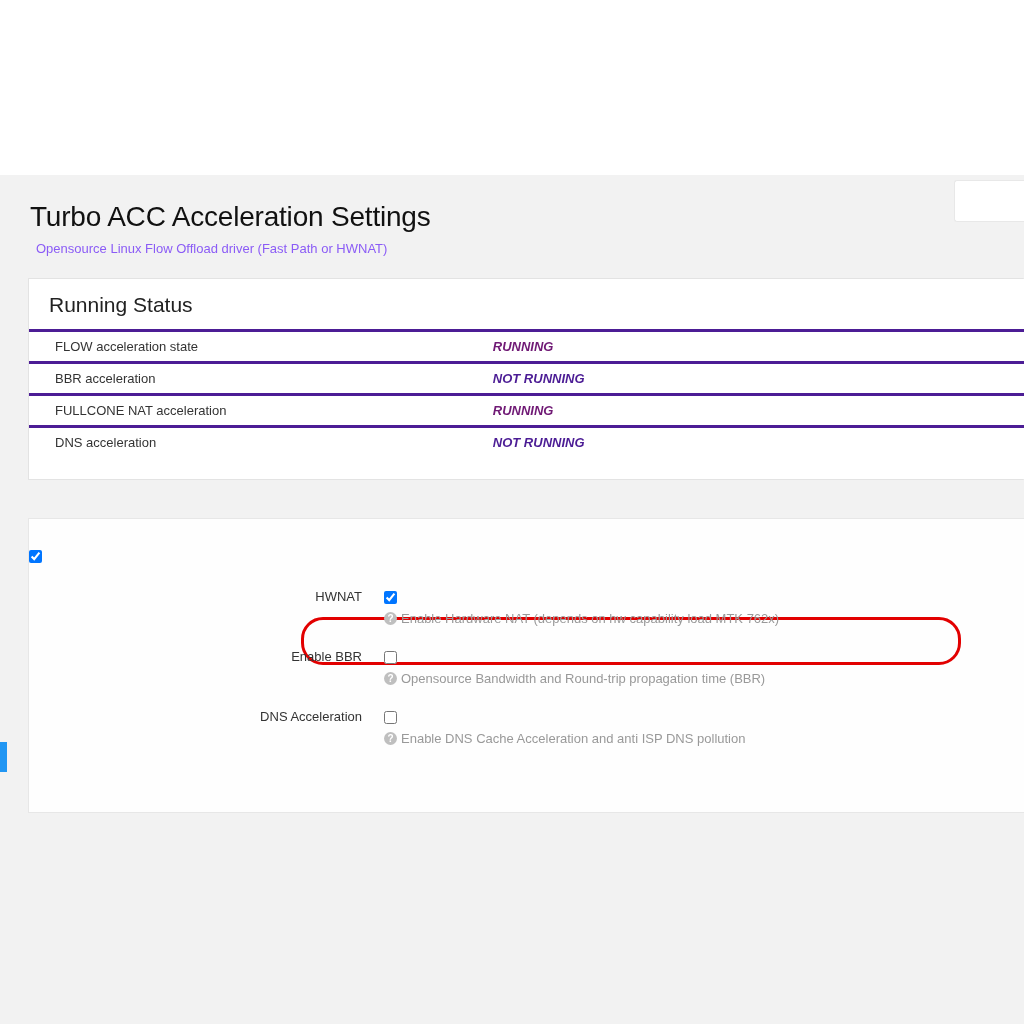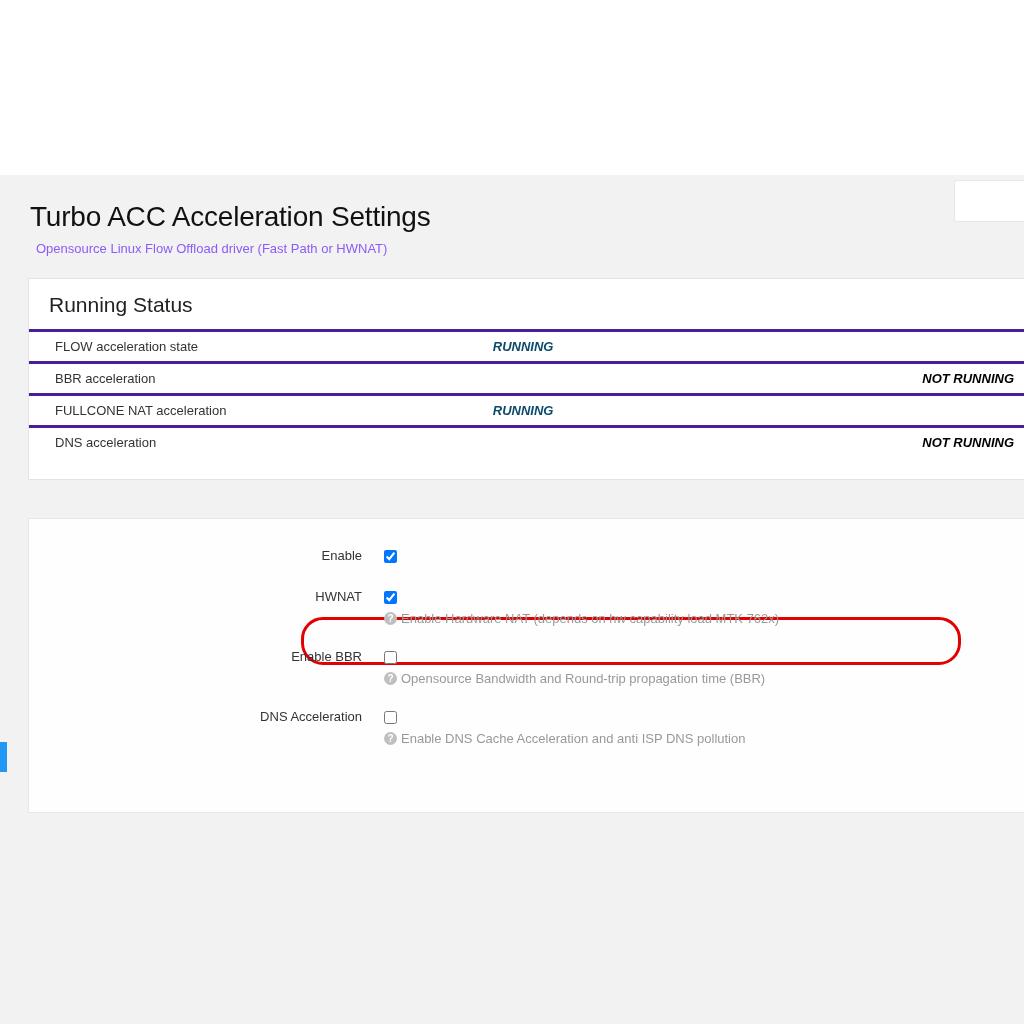--- a/index.html
+++ b/index.html
@@ -65,22 +65,22 @@
   .status-table td.label-cell {
     width: 44%;
     color: #333;
   }
   .status-table td.value-cell {
     font-weight: 700;
     font-style: italic;
     font-size: 13px;
     font-family: "Segoe UI", Arial, sans-serif;
   }
-  .running { color: #0c4a6e; }
-  .not-running { color: #000000; text-align: right; }
+  .running { color: #701a75; }
+  .not-running { color: #4c1d95; }
 
   .form-panel {
     margin: 38px 0 0 28px;
     background: #fefefe;
     border: 1px solid #e7e7e7;
     border-right: none;
     width: 996px;
     padding: 28px 0 60px 0;
     position: relative;
   }
@@ -199,21 +199,20 @@
       </tr>
     </tbody>
       </table>
   </div>
 
   <div class="form-panel">
 
     <div class="highlight-red"></div>
 
     <div class="form-row">
-      <div class="form-label">Enable</div>
       <div class="form-field">
         <input type="checkbox" checked="" style="">
       </div>
     </div>
 
     <div class="spacer-row"></div>
 
     <div class="form-row">
       <div class="form-label">HWNAT</div>
       <div class="form-field">

